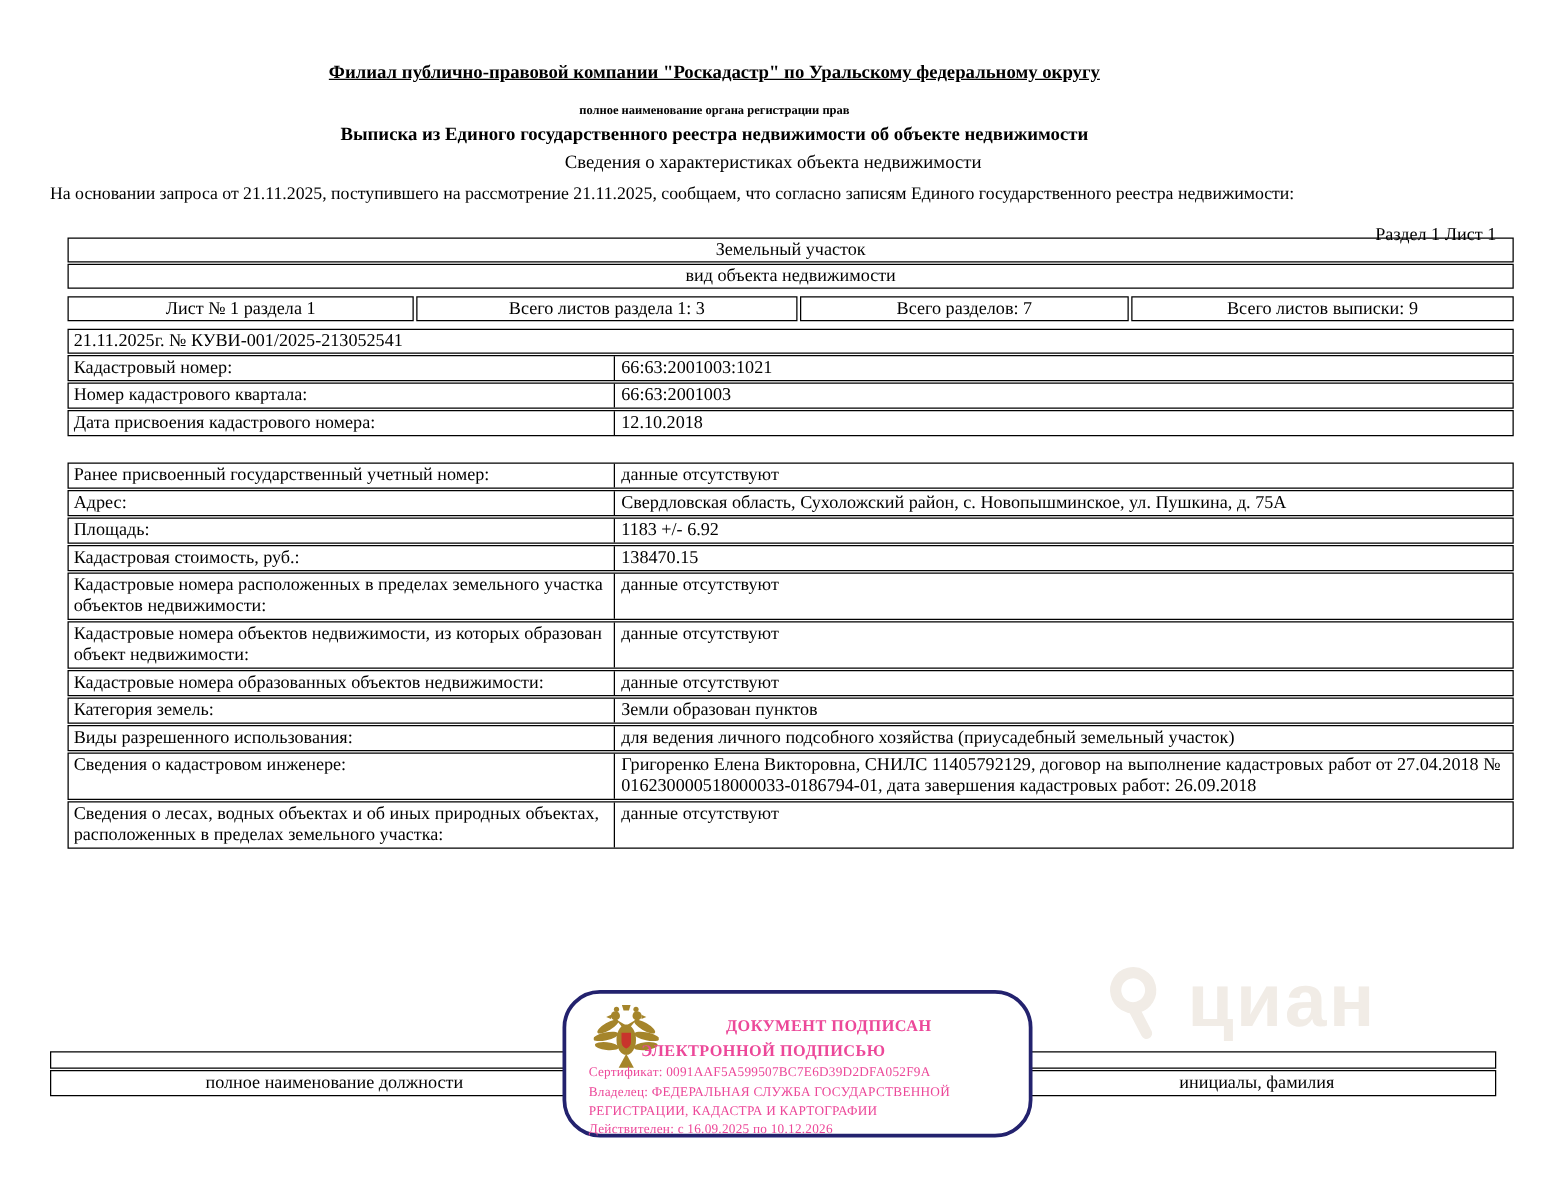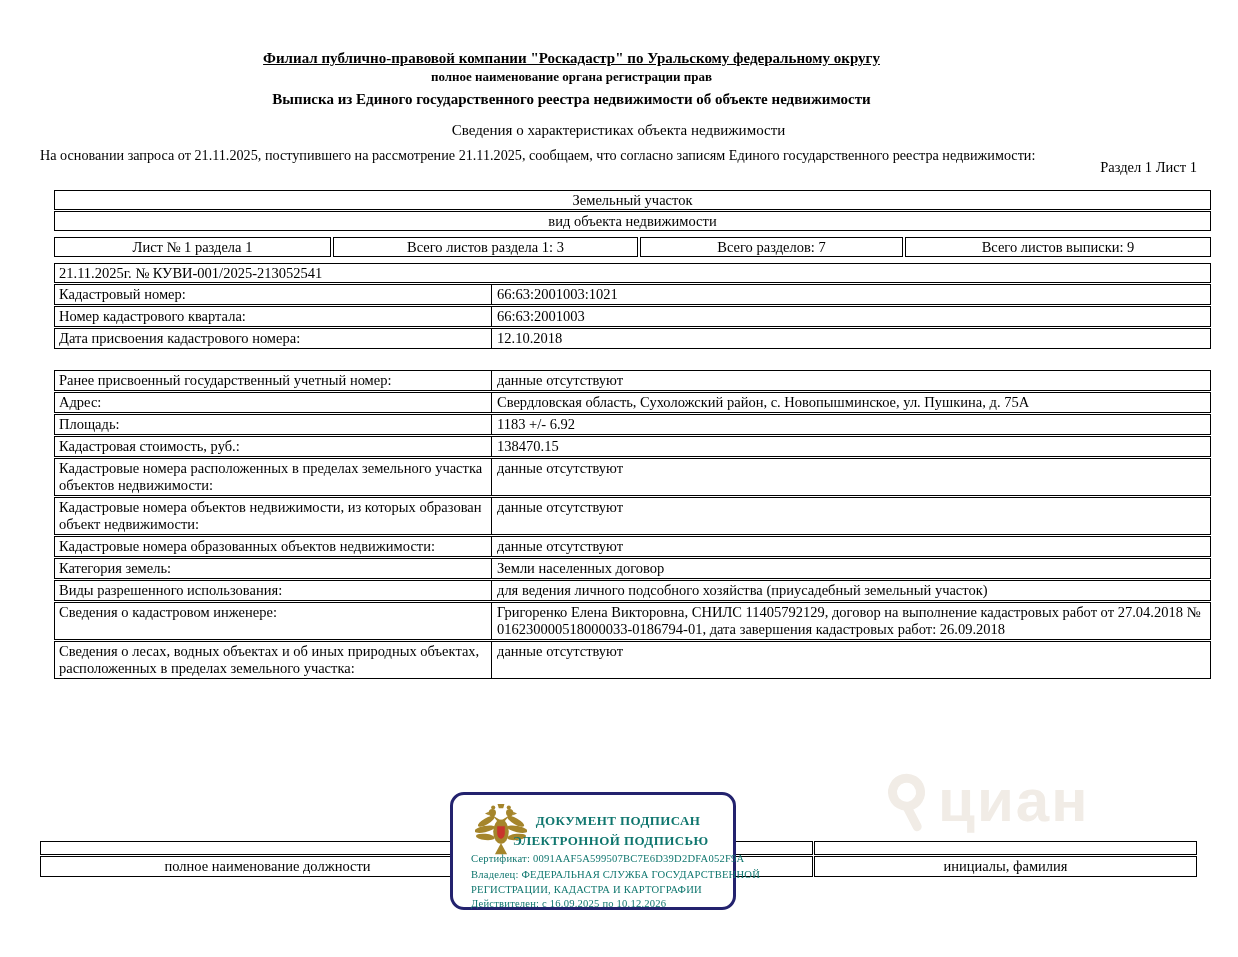--- a/index.html
+++ b/index.html
@@ -21,34 +21,34 @@
     align-items: center;
     z-index: 0;
   }
   .wm-text {
     font-family: "Liberation Sans", sans-serif;
     font-weight: bold;
     font-size: 60px;
     line-height: 1;
     color: #f1ece6;
     letter-spacing: 2px;
-    margin-left: 0;
+    margin-left: 12px;
   }
   
   .header {
     position: absolute;
     left: 40px;
     top: 50px;
     width: 1063px;
     text-align: center;
     z-index: 1;
     font-weight: bold;
   }
   .org { font-size: 15px; text-decoration: underline; }
-  .org-note { font-size: 13px; margin-top: 2px; }
+  .org-note { font-size: 10px; margin-top: 16px; }
   .doc-title { font-size: 15px; margin-top: 6px; }
   .section-title {
     position: absolute;
     left: 40px;
     top: 122px;
     width: 1157px;
     text-align: center;
     font-size: 15px;
     z-index: 1;
   }
@@ -57,21 +57,21 @@
     left: 40px;
     top: 147px;
     width: 1157px;
     font-size: 14.2px;
     white-space: nowrap;
     z-index: 1;
   }
   .page-marker {
     position: absolute;
     left: 40px;
-    top: 159px;
+    top: 180px;
     width: 1157px;
     text-align: right;
     font-size: 14.5px;
     z-index: 1;
   }
   
   .tables {
     position: absolute;
     left: 40px;
     top: 190px;
@@ -147,28 +147,28 @@
     background: transparent;
     text-align: center;
     line-height: 19px;
     overflow: hidden;
   }
   
   .stamp {
     position: absolute;
     left: 450px;
     top: 792px;
-    width: 286px;
+    width: 376px;
     height: 118px;
     box-sizing: border-box;
     background: #ffffff;
     border: 3px solid #23226e;
-    border-radius: 14px;
+    border-radius: 30px;
     z-index: 5;
-    color: #0f766e;
+    color: #ec4899;
     font-family: "Liberation Serif", serif;
   }
   .stamp .eagle { position: absolute; left: 22px; top: 7px; }
   .stamp .t1 {
     position: absolute; left: 60px; right: 10px; top: 18px;
     text-align: center; font-size: 13px; font-weight: bold; letter-spacing: 0.4px;
   }
   .stamp .t2 {
     position: absolute; left: 60px; right: 10px; top: 38px;
     text-align: left; font-size: 13px; font-weight: bold; letter-spacing: 0.4px;
@@ -256,21 +256,21 @@
     <div class="kv tall">
       <div class="label">Кадастровые номера объектов недвижимости, из которых образован объект недвижимости:</div>
       <div class="value">данные отсутствуют</div>
     </div>
     <div class="kv">
       <div class="label">Кадастровые номера образованных объектов недвижимости:</div>
       <div class="value">данные отсутствуют</div>
     </div>
     <div class="kv">
       <div class="label">Категория земель:</div>
-      <div class="value">Земли населенных договор</div>
+      <div class="value">Земли образован пунктов</div>
     </div>
     <div class="kv">
       <div class="label">Виды разрешенного использования:</div>
       <div class="value">для ведения личного подсобного хозяйства (приусадебный земельный участок)</div>
     </div>
     <div class="kv tall">
       <div class="label">Сведения о кадастровом инженере:</div>
       <div class="value">Григоренко Елена Викторовна, СНИЛС 11405792129, договор на выполнение кадастровых работ от 27.04.2018 № 016230000518000033-0186794-01, дата завершения кадастровых работ: 26.09.2018</div>
     </div>
     <div class="kv tall">

